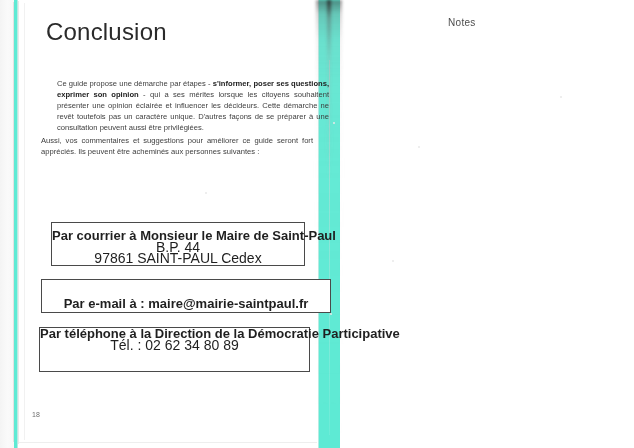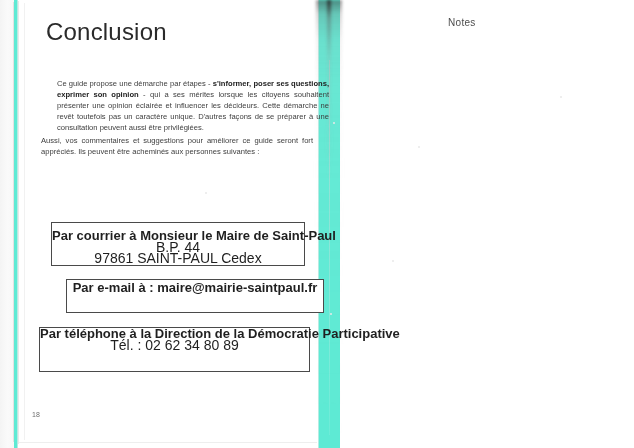--- a/index.html
+++ b/index.html
@@ -199,25 +199,25 @@
 
   #box-courrier {
     left: 51px;
     top: 222px;
     width: 254px;
     height: 44px;
     padding-top: 7px;
   }
 
   #box-email {
-    left: 66px;
+    left: 41px;
     top: 279px;
-    width: 258px;
+    width: 290px;
     height: 34px;
-    padding-top: 2px;
+    padding-top: 18px;
   }
 
   #box-telephone {
     left: 39px;
     top: 327px;
     width: 271px;
     height: 45px;
     padding-top: 0;
   }
 

